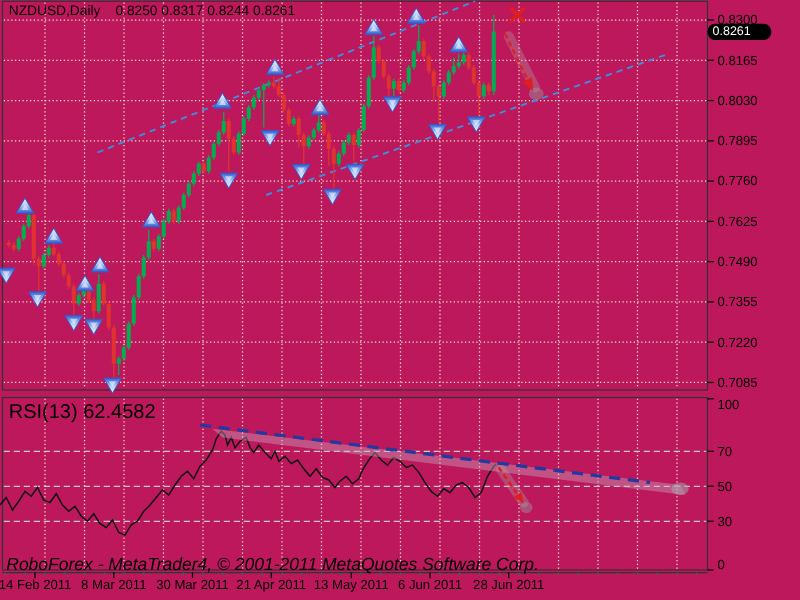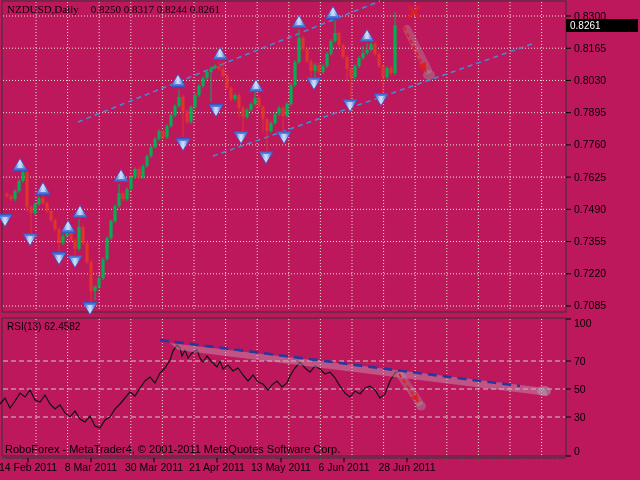--- a/index.html
+++ b/index.html
@@ -1,25 +1,25 @@
 <!DOCTYPE html>
 <html><head>
 <meta charset="utf-8">
 <style>
   html,body{margin:0;padding:0;background:#fff;}
   #screen{position:relative;width:640px;height:480px;background:#be185d;overflow:hidden;
           font-family:"Liberation Sans",sans-serif;color:#000;}
   #chart-svg{position:absolute;left:0;top:0;}
   .ovl{position:absolute;white-space:nowrap;}
-  #title-bar{left:7px;top:3px;font-size:11px;font-family:Liberation Serif, serif;}
+  #title-bar{left:7px;top:3px;font-size:11px;}
   #title-bar .q{margin-left:12px;}
-  #rsi-label{left:7px;top:321px;font-size:10px;}
-  #copyright{left:5px;top:443px;font-size:11px;}
-  #price-tag{left:566px;top:19px;width:72px;height:13px;background:#000;color:#fff;
-             font-size:10px;line-height:13px;padding-left:4px;box-sizing:border-box;}
+  #rsi-label{left:7px;top:321px;font-size:16px;}
+  #copyright{left:5px;top:443px;font-size:14px;font-style:italic;}
+  #price-tag{left:566px;top:19px;width:51px;height:13px;background:#000;color:#fff;
+             font-size:10px;line-height:13px;padding-left:4px;box-sizing:border-box;border-radius:6px;}
   text{font-family:"Liberation Sans",sans-serif;}
 </style>
 </head>
 <body>
 
 <div id="screen">
   <svg id="chart-svg" width="640" height="480">
       <defs>
         <linearGradient id="fu" x1="0" y1="0" x2="0" y2="1">
           <stop offset="0" stop-color="#e8f1fd"></stop>

